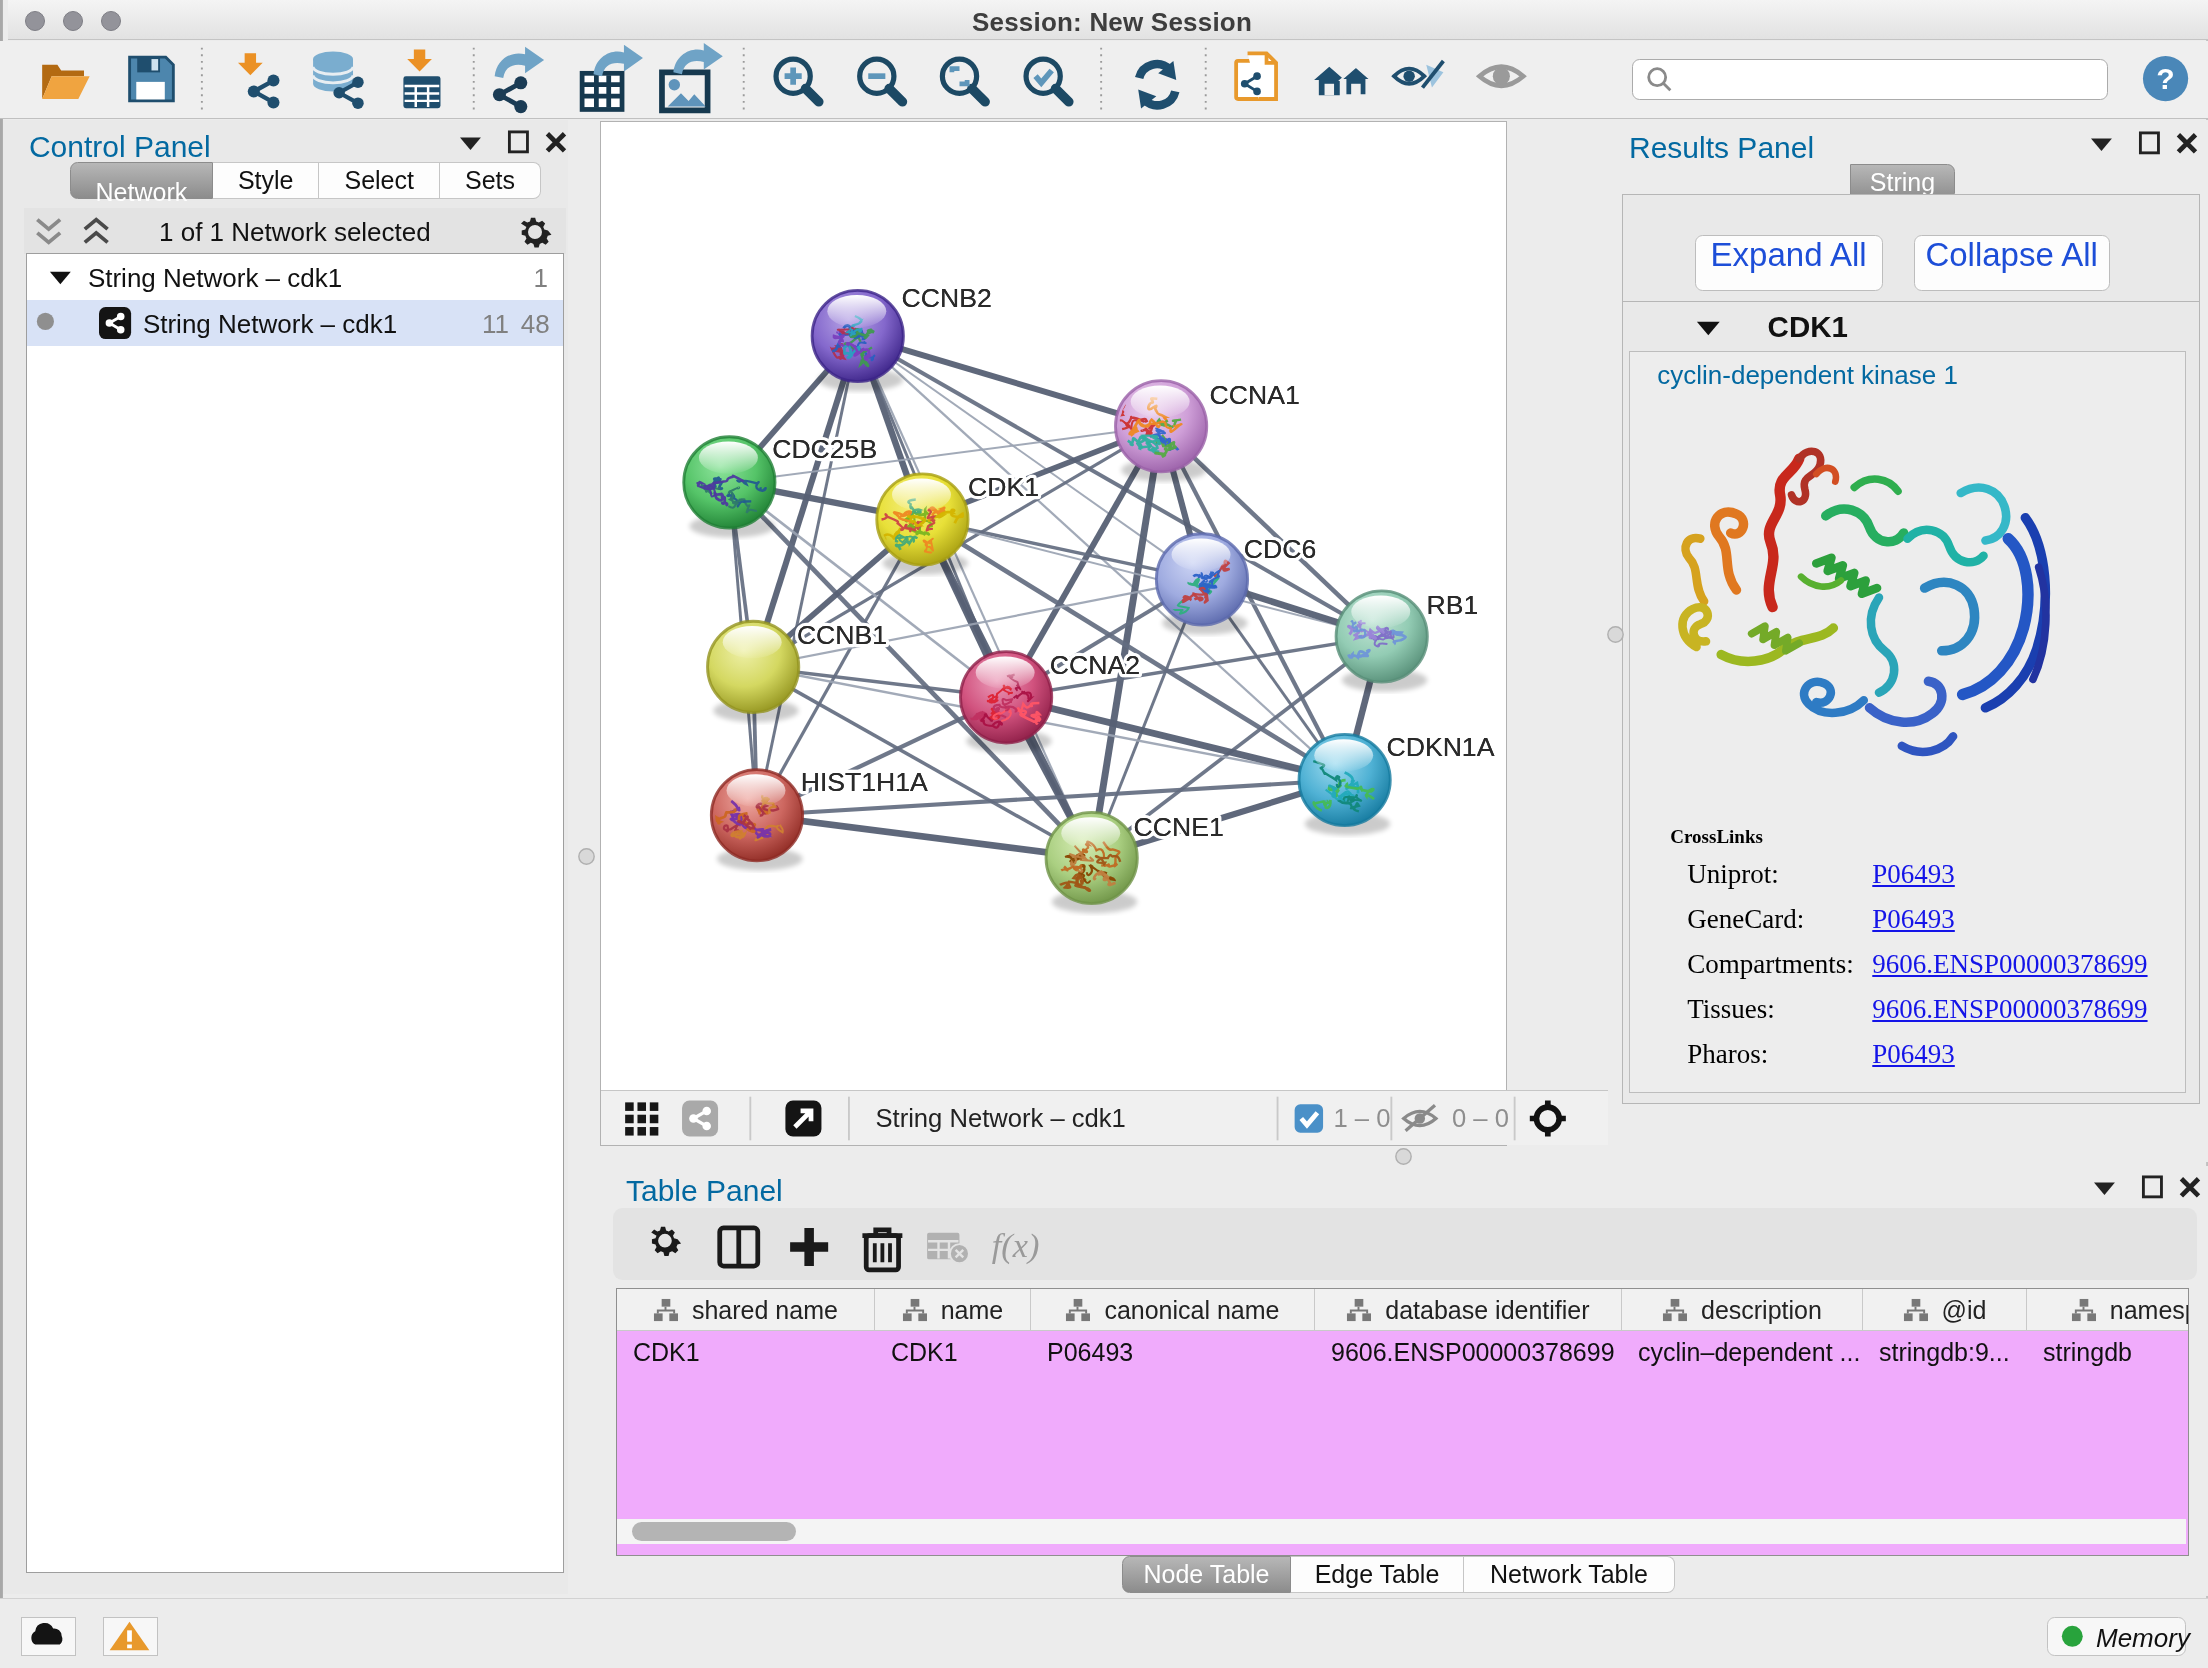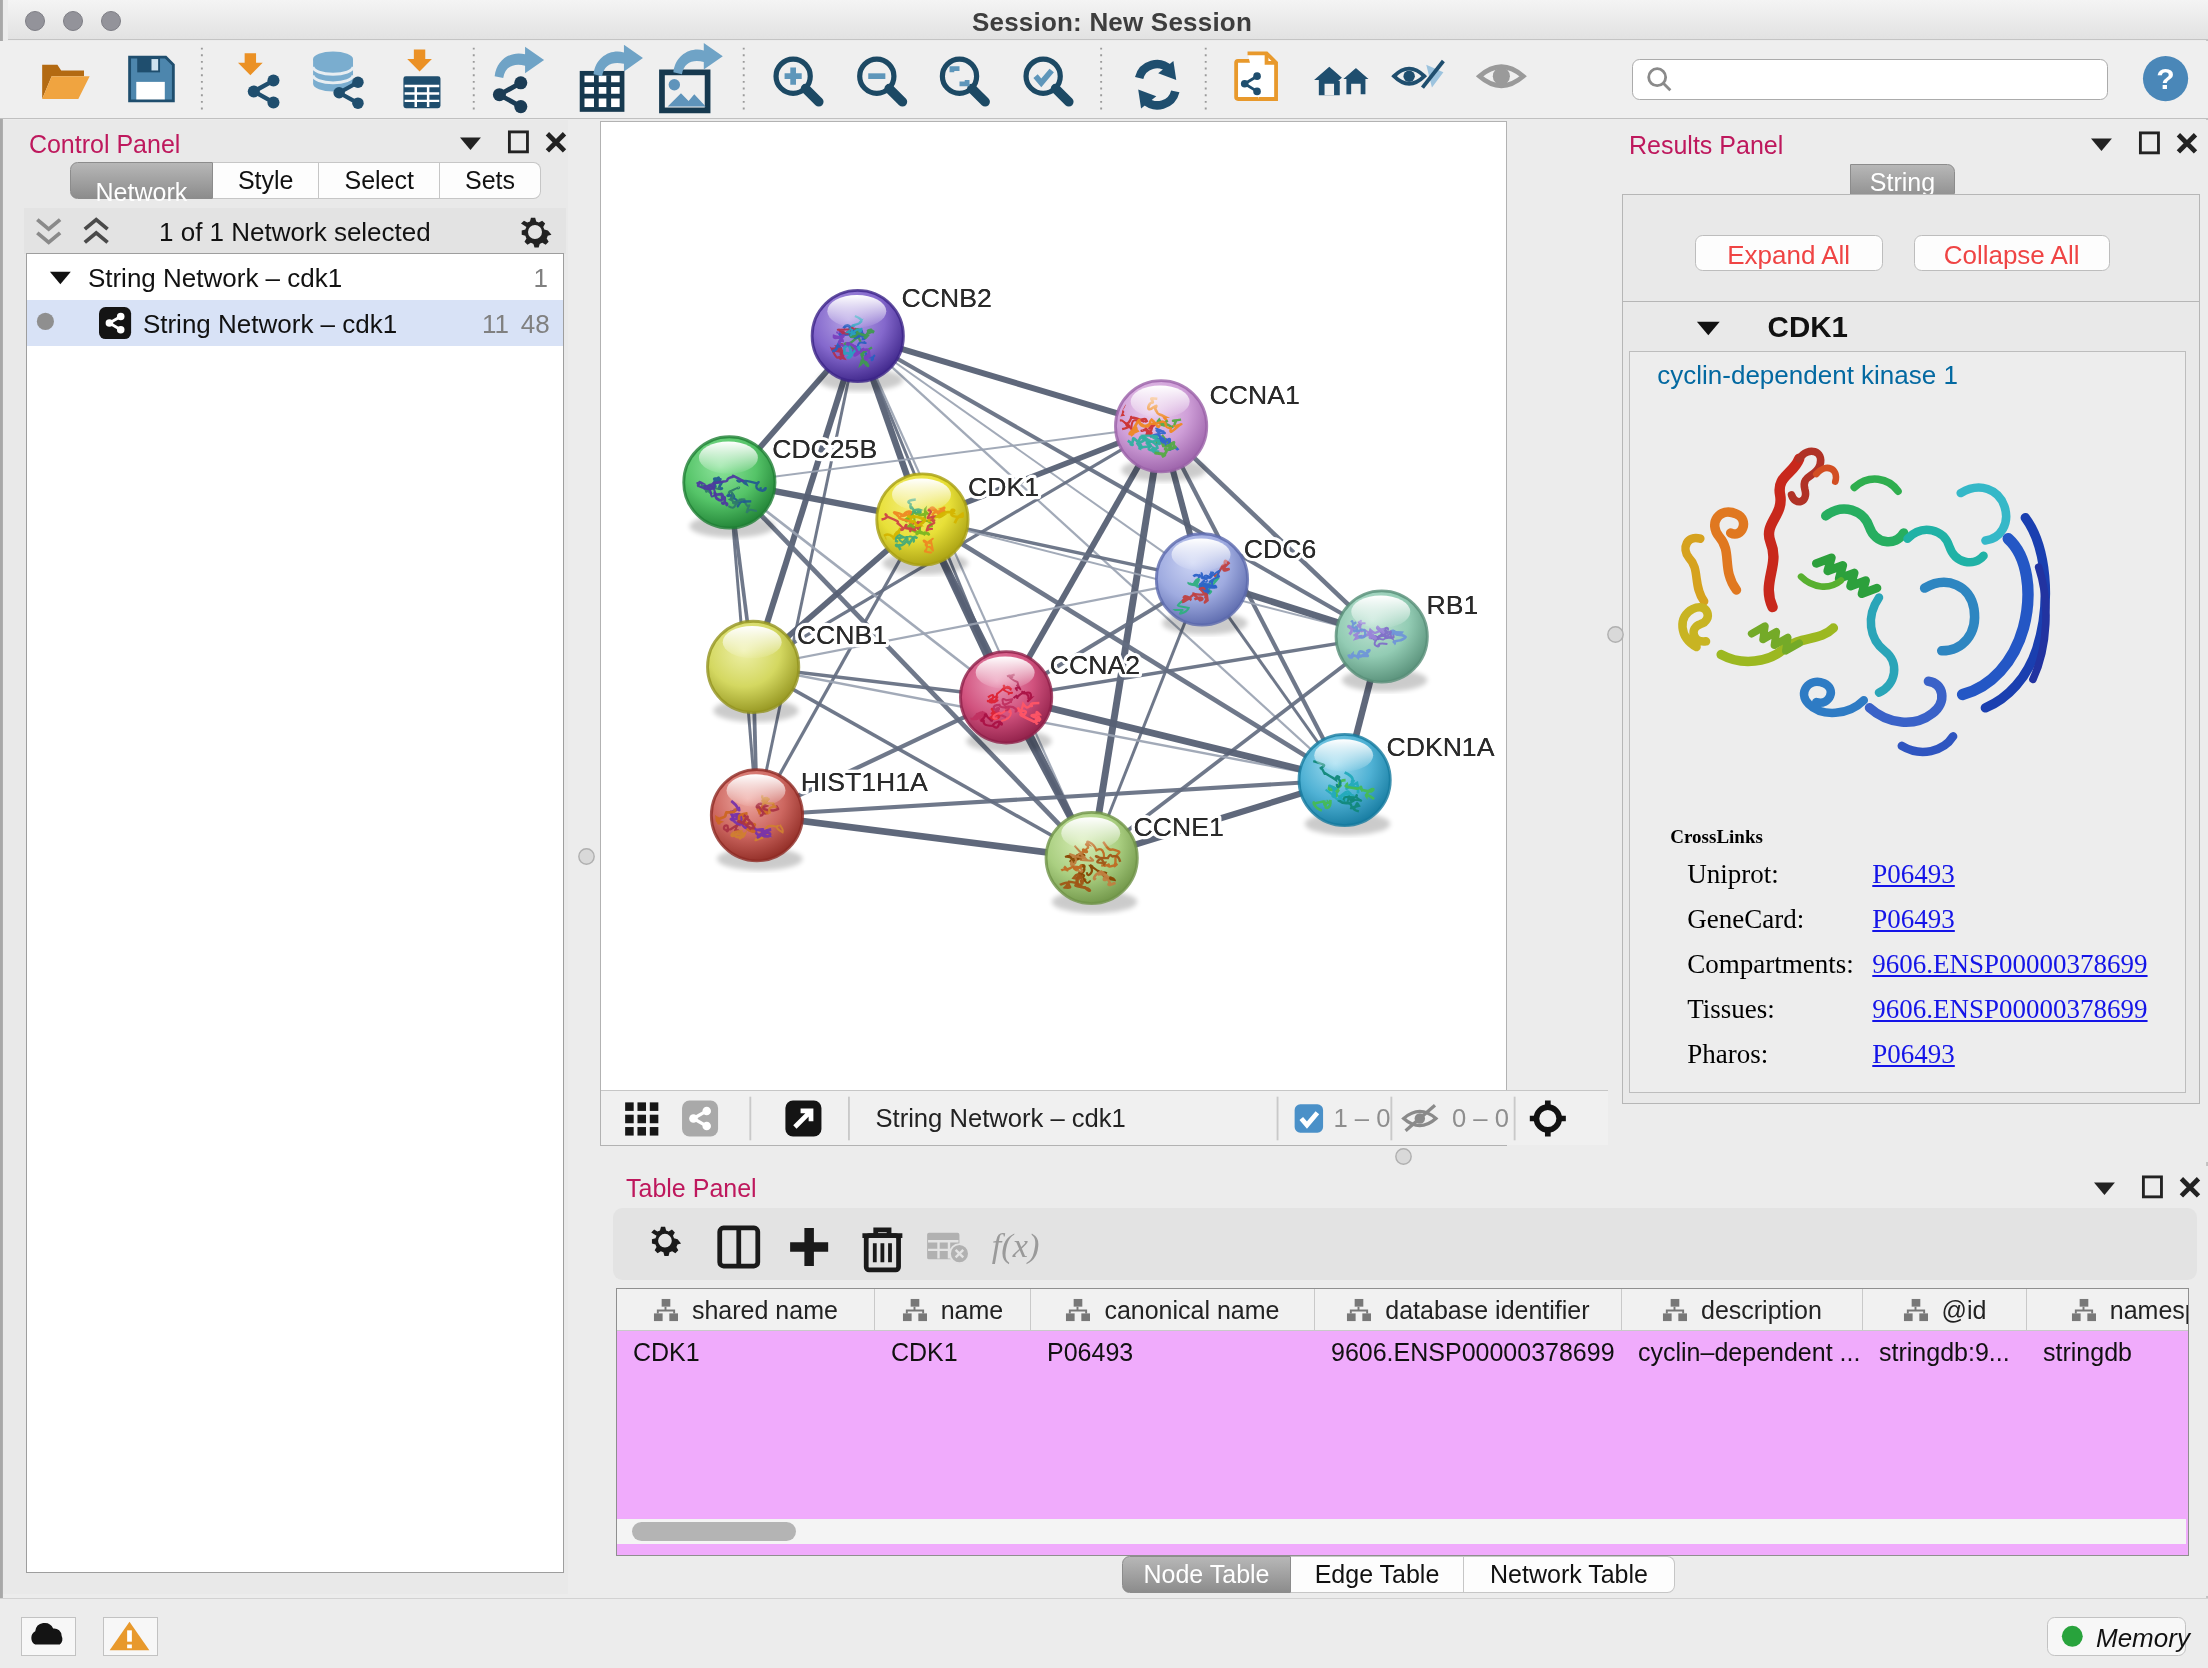--- a/index.html
+++ b/index.html
@@ -11,40 +11,40 @@
   background:linear-gradient(#f4f4f4,#e2e2e2); border-bottom:1px solid #c4c4c4; }
 #titlebar .light { position:absolute; top:11.4px; width:20px; height:20px; border-radius:50%;
   background:#93939a; border:1px solid #7e7e85; }
 #title { position:absolute; top:6.7px; left:0; width:100%; text-align:center;
   font-size:26px; color:#3e3e3e; font-weight:bold; letter-spacing:0.2px; }
 #toolbar { left:0; top:41px; width:2208px; height:78px; background:#efefef;
   border-bottom:1px solid #c0c0c0; }
 #searchbox { position:absolute; left:1632px; top:18px; width:476px; height:41px;
   background:#fff; border:1.9px solid #ababab; border-radius:7.6px; }
 #ctrlpanel { left:2.9px; top:120px; width:565px; height:1474px; background:#e9e9e9; }
-.paneltitle { font-size:25px; color:#be185d; }
+.paneltitle { font-size:30px; color:#0369a1; }
 .tabrow { position:absolute; display:flex; }
 .tab { height:37px; line-height:35px; padding:0 25px; font-size:25px; text-align:center;
   background:#fdfdfd; border:1px solid #c6c6c6; border-left:none; color:#111; }
 .tab.first { border-left:1px solid #c6c6c6; border-radius:7.6px 0 0 7.6px; }
 .tab.last { border-radius:0 7.6px 7.6px 0; }
 .tab.sel { background:linear-gradient(#b7b7b7,#8c8c8c); color:#fff; border-color:#8c8c8c; }
 #netlistbar { position:absolute; left:21px; top:88px; width:542px; height:46px;
   background:#e3e3e3; }
 #netlist { position:absolute; left:23px; top:133px; width:538px; height:1320px;
   background:#fff; border:1.9px solid #9e9e9e; }
 .lrow { position:relative; height:46px; font-size:26px; color:#111; }
 #netpanel { left:600px; top:121px; width:907px; height:1025px; background:#fff;
   border:1px solid #b2b2b2; }
 #netbar { position:absolute; left:0; top:968px; width:1007px; height:55px;
   background:#f0f0f0; border-top:1px solid #c6c6c6; }
 #respanel { left:1614px; top:120px; width:594px; height:1042px; background:#ececec; }
 .rbox { position:absolute; left:7.6px; width:578px; background:#e9e9e9; border:1.9px solid #b6b6b6; }
-.btn { position:absolute; height:36px; background:#fdfdfd; border:1px solid #bdbdbd;
-  border-radius:7.6px; font-size:26px; text-align:center; line-height:38px; color:#ef4444; }
+.btn { position:absolute; height:56px; background:#fdfdfd; border:1px solid #bdbdbd;
+  border-radius:7.6px; font-size:33px; text-align:center; line-height:38px; color:#1d4ed8; }
 #tablepanel { left:601px; top:1166px; width:1607px; height:430px; background:#ececec; }
 #tptoolbar { position:absolute; left:12.4px; top:42px; width:1584px; height:72px;
   background:#e3e3e3; border-radius:9.5px; }
 #tpgrid { position:absolute; left:15px; top:122px; width:1573px; height:268px;
   background:#f0abfc; border:1.9px solid #8f8f8f; overflow:hidden; }
 #tphead { position:absolute; left:0; top:0; width:100%; height:42px; background:#f1f1f1;
   border-bottom:1px solid #c9c9c9; }
 .hcell { position:absolute; top:0; height:42px; border-right:1px solid #c9c9c9;
   font-size:25px; color:#222; text-align:center; line-height:42px; white-space:nowrap; overflow:hidden; }
 .dcell { position:absolute; top:49px; font-size:25px; color:#111; white-space:nowrap; }

